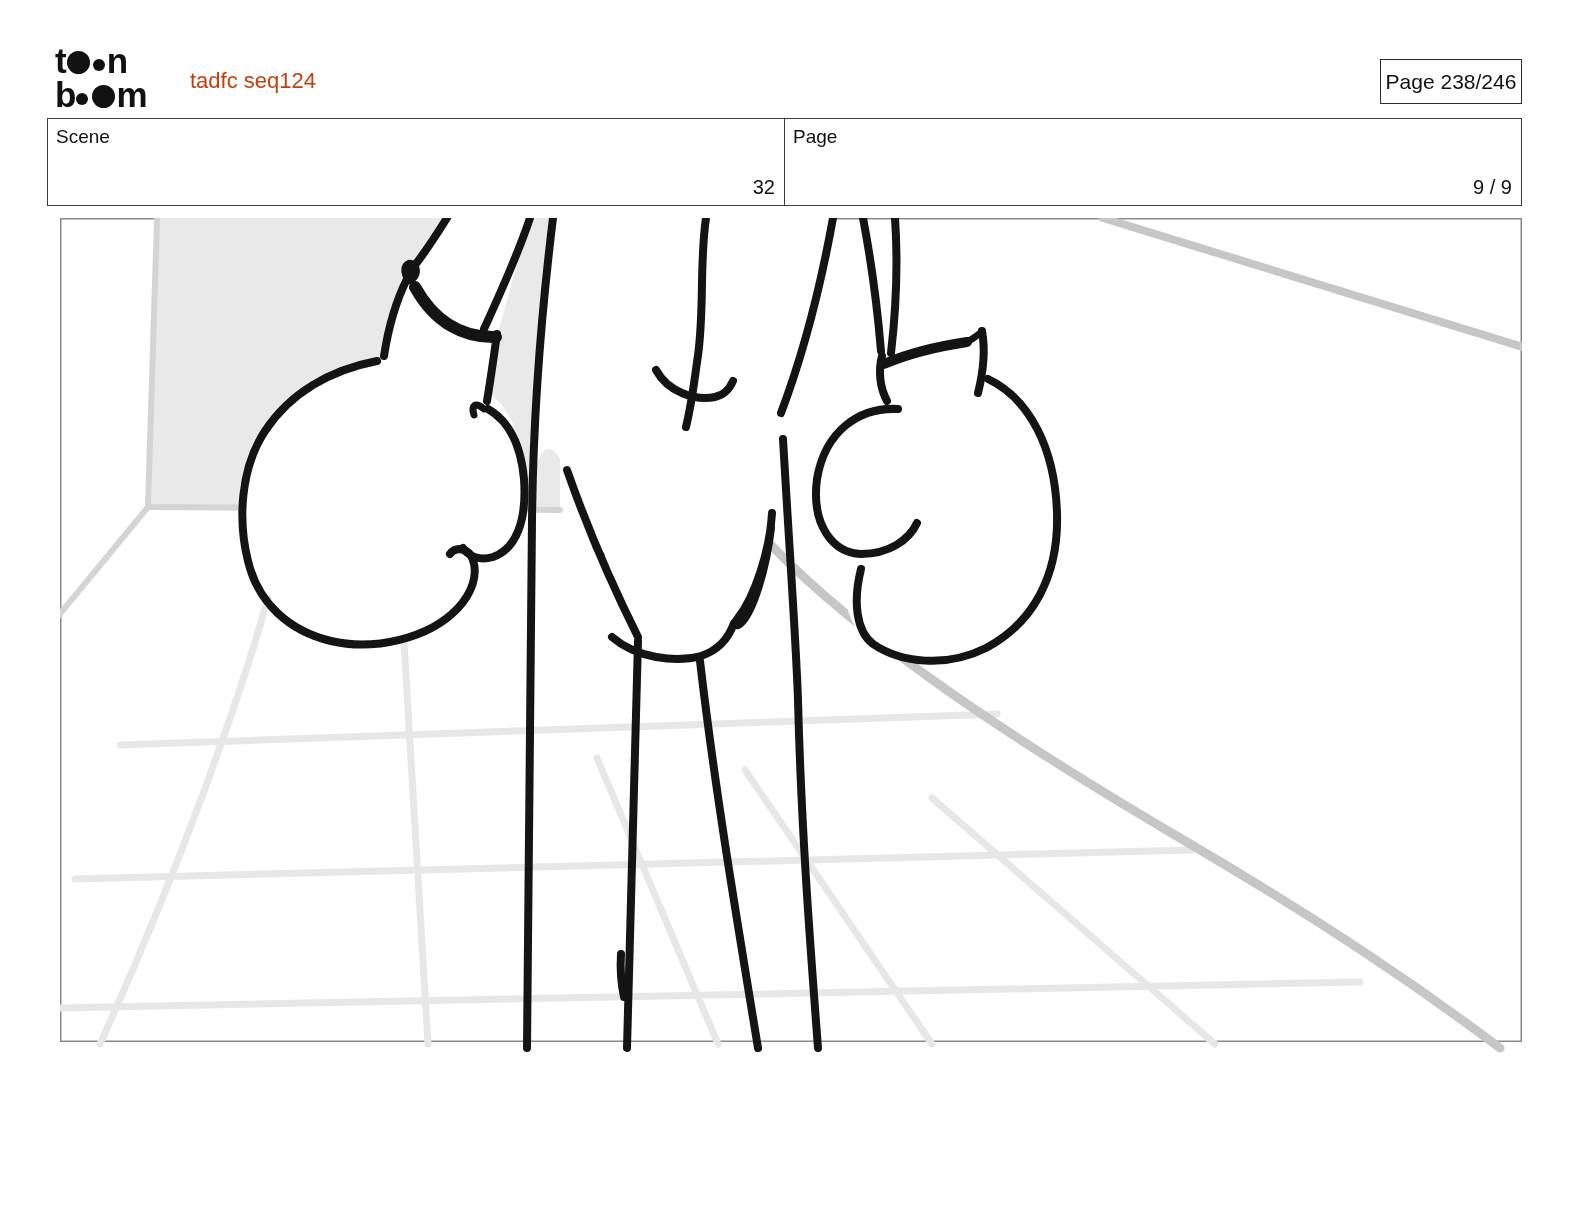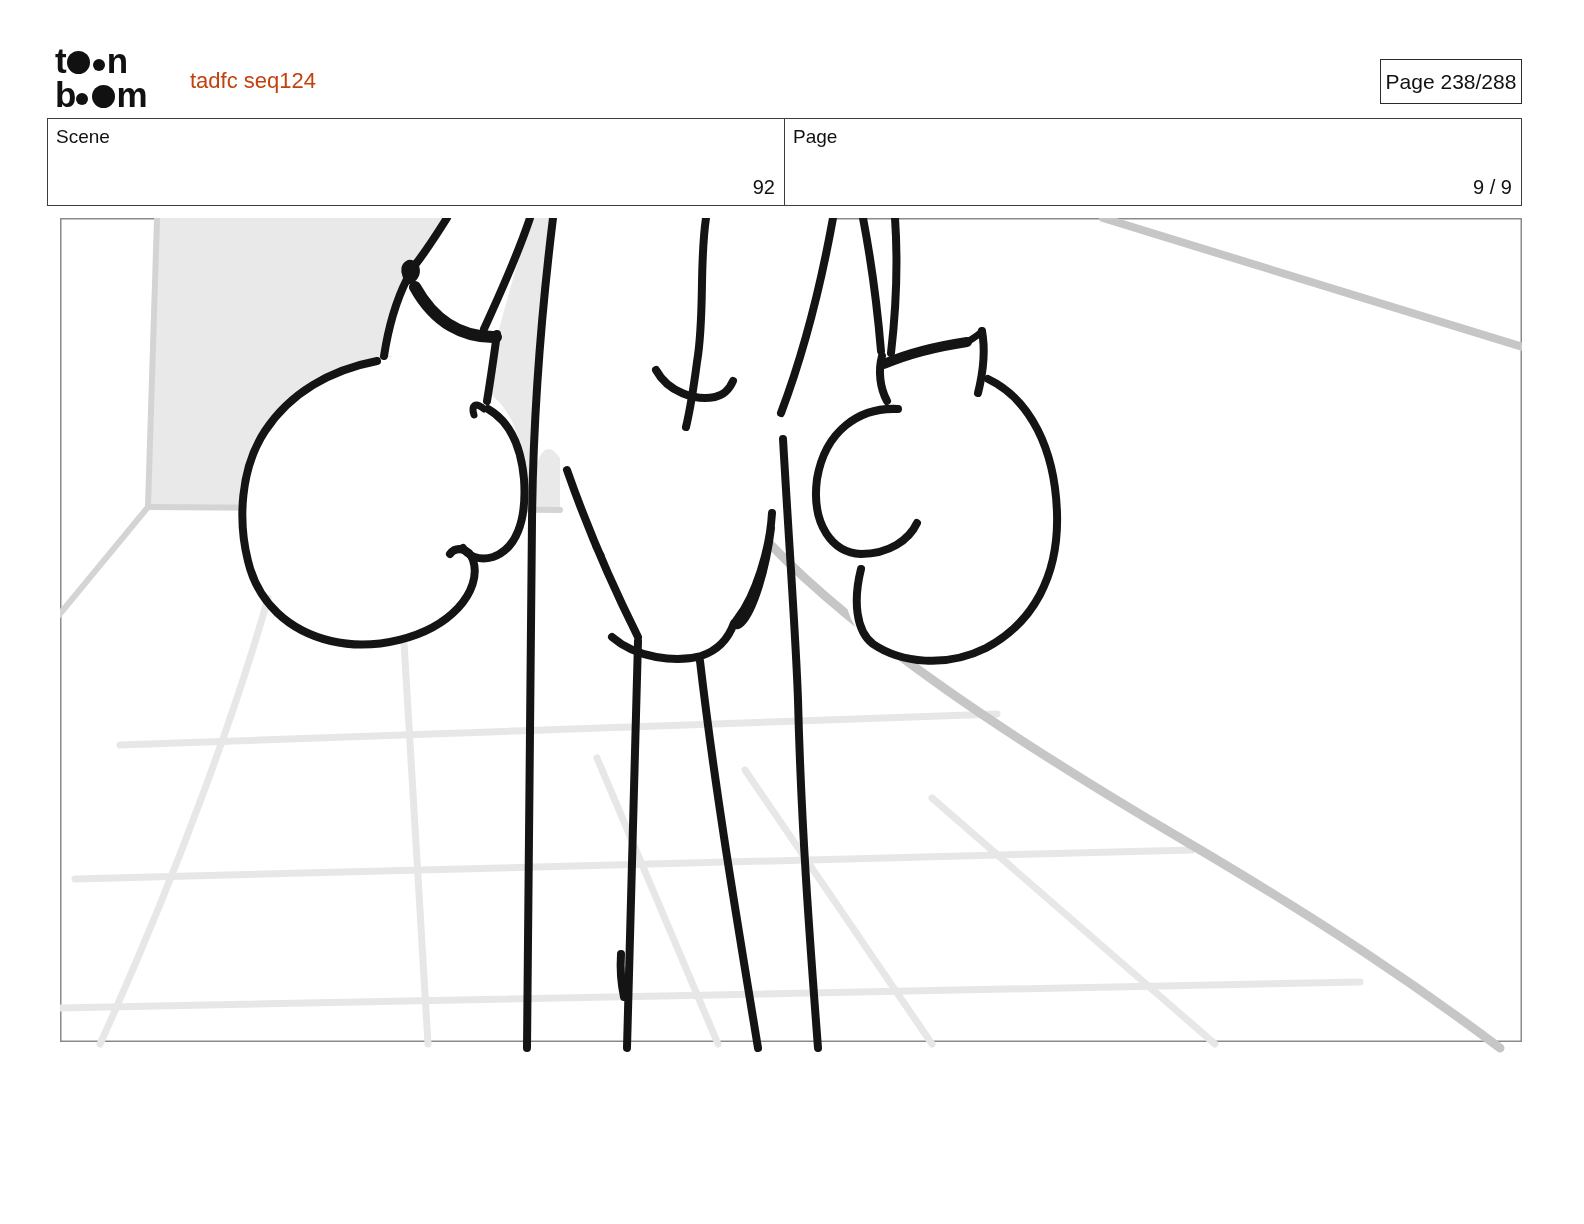--- a/index.html
+++ b/index.html
@@ -52,27 +52,27 @@
       <span>b</span>
         <span class="dot dot-sm"></span>
         <span class="dot dot-lg"></span>
         <span>m</span>
     </div>
   </div>
 
   <div class="project-title">tadfc seq124</div>
 
   <div class="page-box">
-    <span>Page 238/288</span>
+    <span>Page 238/246</span>
   </div>
 
   <div class="info-bar">
     <div class="info-cell scene">
       <span class="info-label">Scene</span>
-      <span class="info-value">92</span>
+      <span class="info-value">32</span>
     </div>
     <div class="info-cell panel">
       <span class="info-label">Page</span>
       <span class="info-value">9 / 9</span>
     </div>
   </div>
 
   <div class="board">
     <svg width="1462" height="836" viewBox="0 0 1462 836" aria-label="Rough storyboard sketch: lower body of a cartoon character with boxing gloves hanging at both sides, standing on a perspective floor grid; gray wall block at upper left">
 

